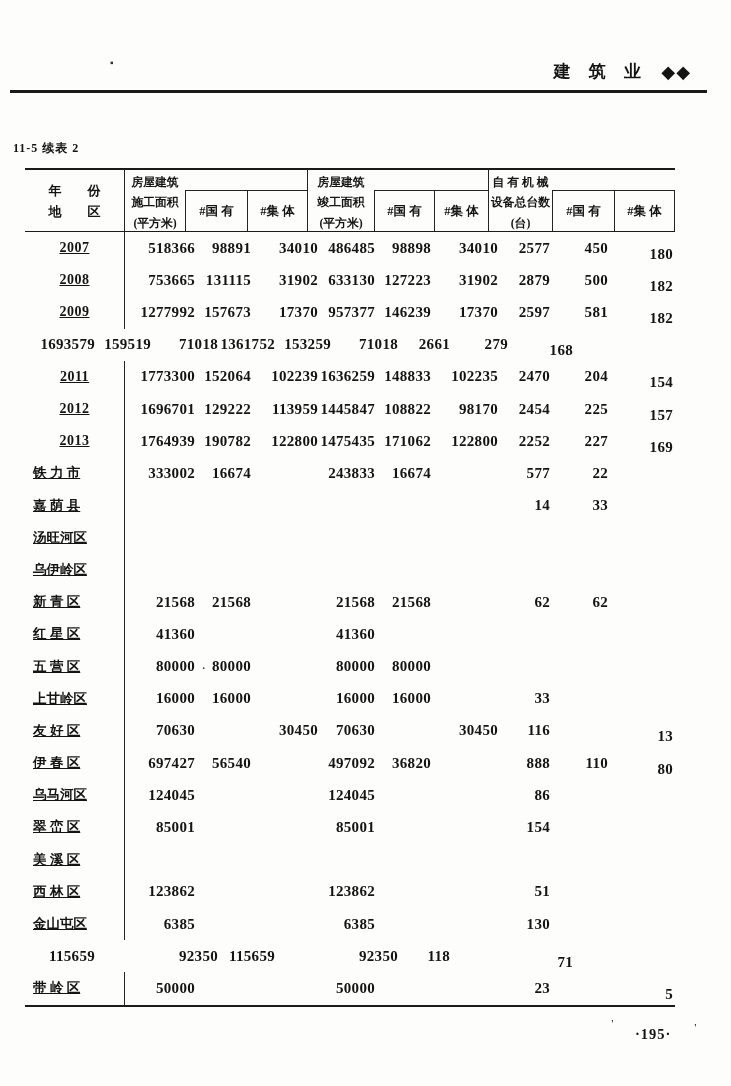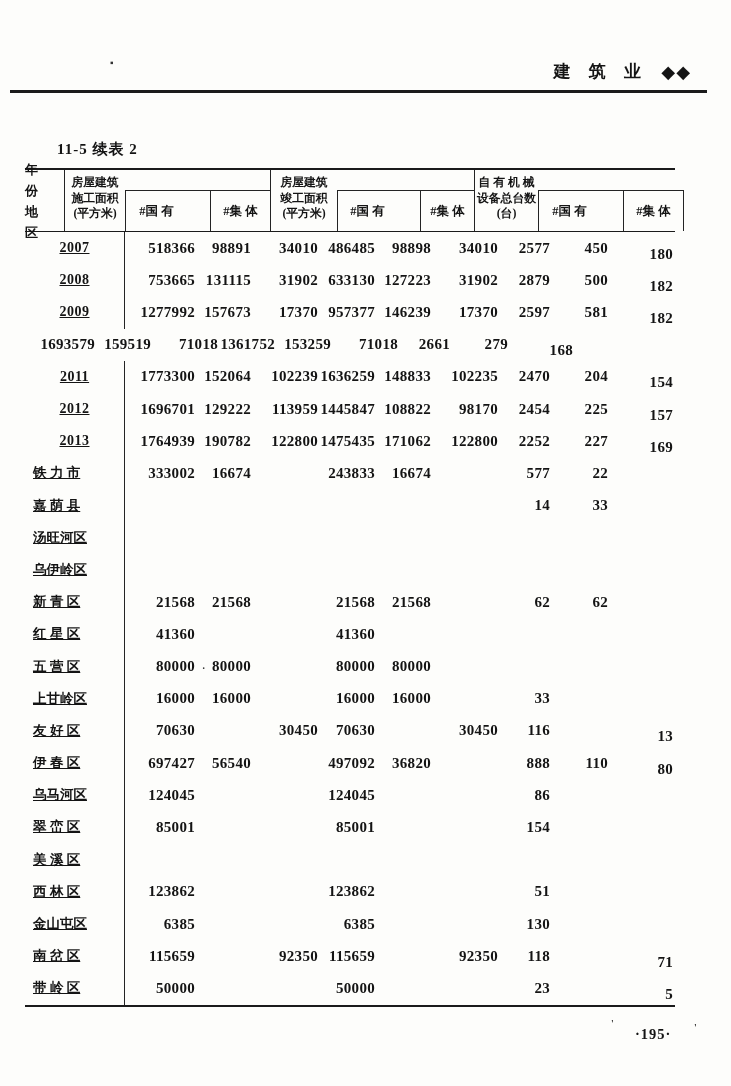--- a/index.html
+++ b/index.html
@@ -8,35 +8,35 @@
          font-family:"Liberation Serif","DejaVu Serif",serif;color:#141414;overflow:hidden;}
 
   
   .chapter{position:absolute;top:60px;right:40px;font-weight:bold;
            font-size:17px;letter-spacing:7px;white-space:nowrap;}
   .chapter .diamonds{font-family:"DejaVu Sans",sans-serif;font-size:18px;
            letter-spacing:1px;margin-left:2px;vertical-align:-1px;}
   .top-rule{position:absolute;left:10px;top:90px;width:697px;height:3px;background:#1b1b1b;}
 
   
-  .table-label{position:absolute;left:13px;top:140px;font-size:15px;font-weight:bold;letter-spacing:1px;margin-left:44px;}
+  .table-label{position:absolute;left:13px;top:140px;font-size:12px;font-weight:bold;letter-spacing:1px;}
 
   
   .table{position:absolute;left:25px;top:168px;width:650px;}
   .thead{display:flex;height:64px;box-sizing:border-box;
          border-top:2.6px solid #1b1b1b;border-bottom:1.5px solid #1b1b1b;
          font-weight:bold;font-size:12.5px;}
   .h-col1{width:100px;box-sizing:border-box;border-right:1.3px solid #242424;
           display:flex;flex-direction:column;justify-content:center;align-items:center;
           line-height:21px;font-size:13px;}
   .h-group{display:flex;height:100%;}
   .h-group.bl{border-left:1.3px solid #242424;}
-  .h-title{box-sizing:border-box;display:flex;flex-direction:column;justify-content:flex-start;
+  .h-title{box-sizing:border-box;display:flex;flex-direction:column;justify-content:space-between;
            padding-top:5px;align-items:center;font-size:11.8px;line-height:15.5px;white-space:nowrap;}
-  .h-subs{display:flex;margin-top:20px;border-top:1.3px solid #242424;align-items:stretch;gap:23px;}
+  .h-subs{display:flex;margin-top:20px;border-top:1.3px solid #242424;align-items:stretch;}
   .h-sub{box-sizing:border-box;border-left:1.3px solid #242424;display:flex;
          align-items:center;justify-content:center;font-size:12.5px;white-space:nowrap;}
   .h-sub.br{border-right:1.3px solid #242424;}
 
   .tbody{border-bottom:2.6px solid #1b1b1b;}
   .trow{display:flex;height:32.2px;align-items:center;}
   .cell{box-sizing:border-box;white-space:nowrap;overflow:visible;}
   .c0{width:100px;align-self:stretch;display:flex;align-items:center;
       border-right:1.3px solid #242424;font-size:13.5px;font-weight:bold;text-decoration:underline;}
   .c0.year{justify-content:center;font-size:14px;letter-spacing:.5px;}
@@ -364,21 +364,20 @@
           <div class="cell num c2"></div>
           <div class="cell num c3"></div>
           <div class="cell num c4">6385</div>
           <div class="cell num c5"></div>
           <div class="cell num c6"></div>
           <div class="cell num c7">130</div>
           <div class="cell num c8"></div>
           <div class="cell num c9"></div>
         </div>
         <div class="trow">
-          <div class="cell c0 region">南 岔 区</div>
           <div class="cell num c1">115659</div>
           <div class="cell num c2"></div>
           <div class="cell num c3">92350</div>
           <div class="cell num c4">115659</div>
           <div class="cell num c5"></div>
           <div class="cell num c6">92350</div>
           <div class="cell num c7">118</div>
           <div class="cell num c8"></div>
           <div class="cell num c9">71</div>
         </div>

